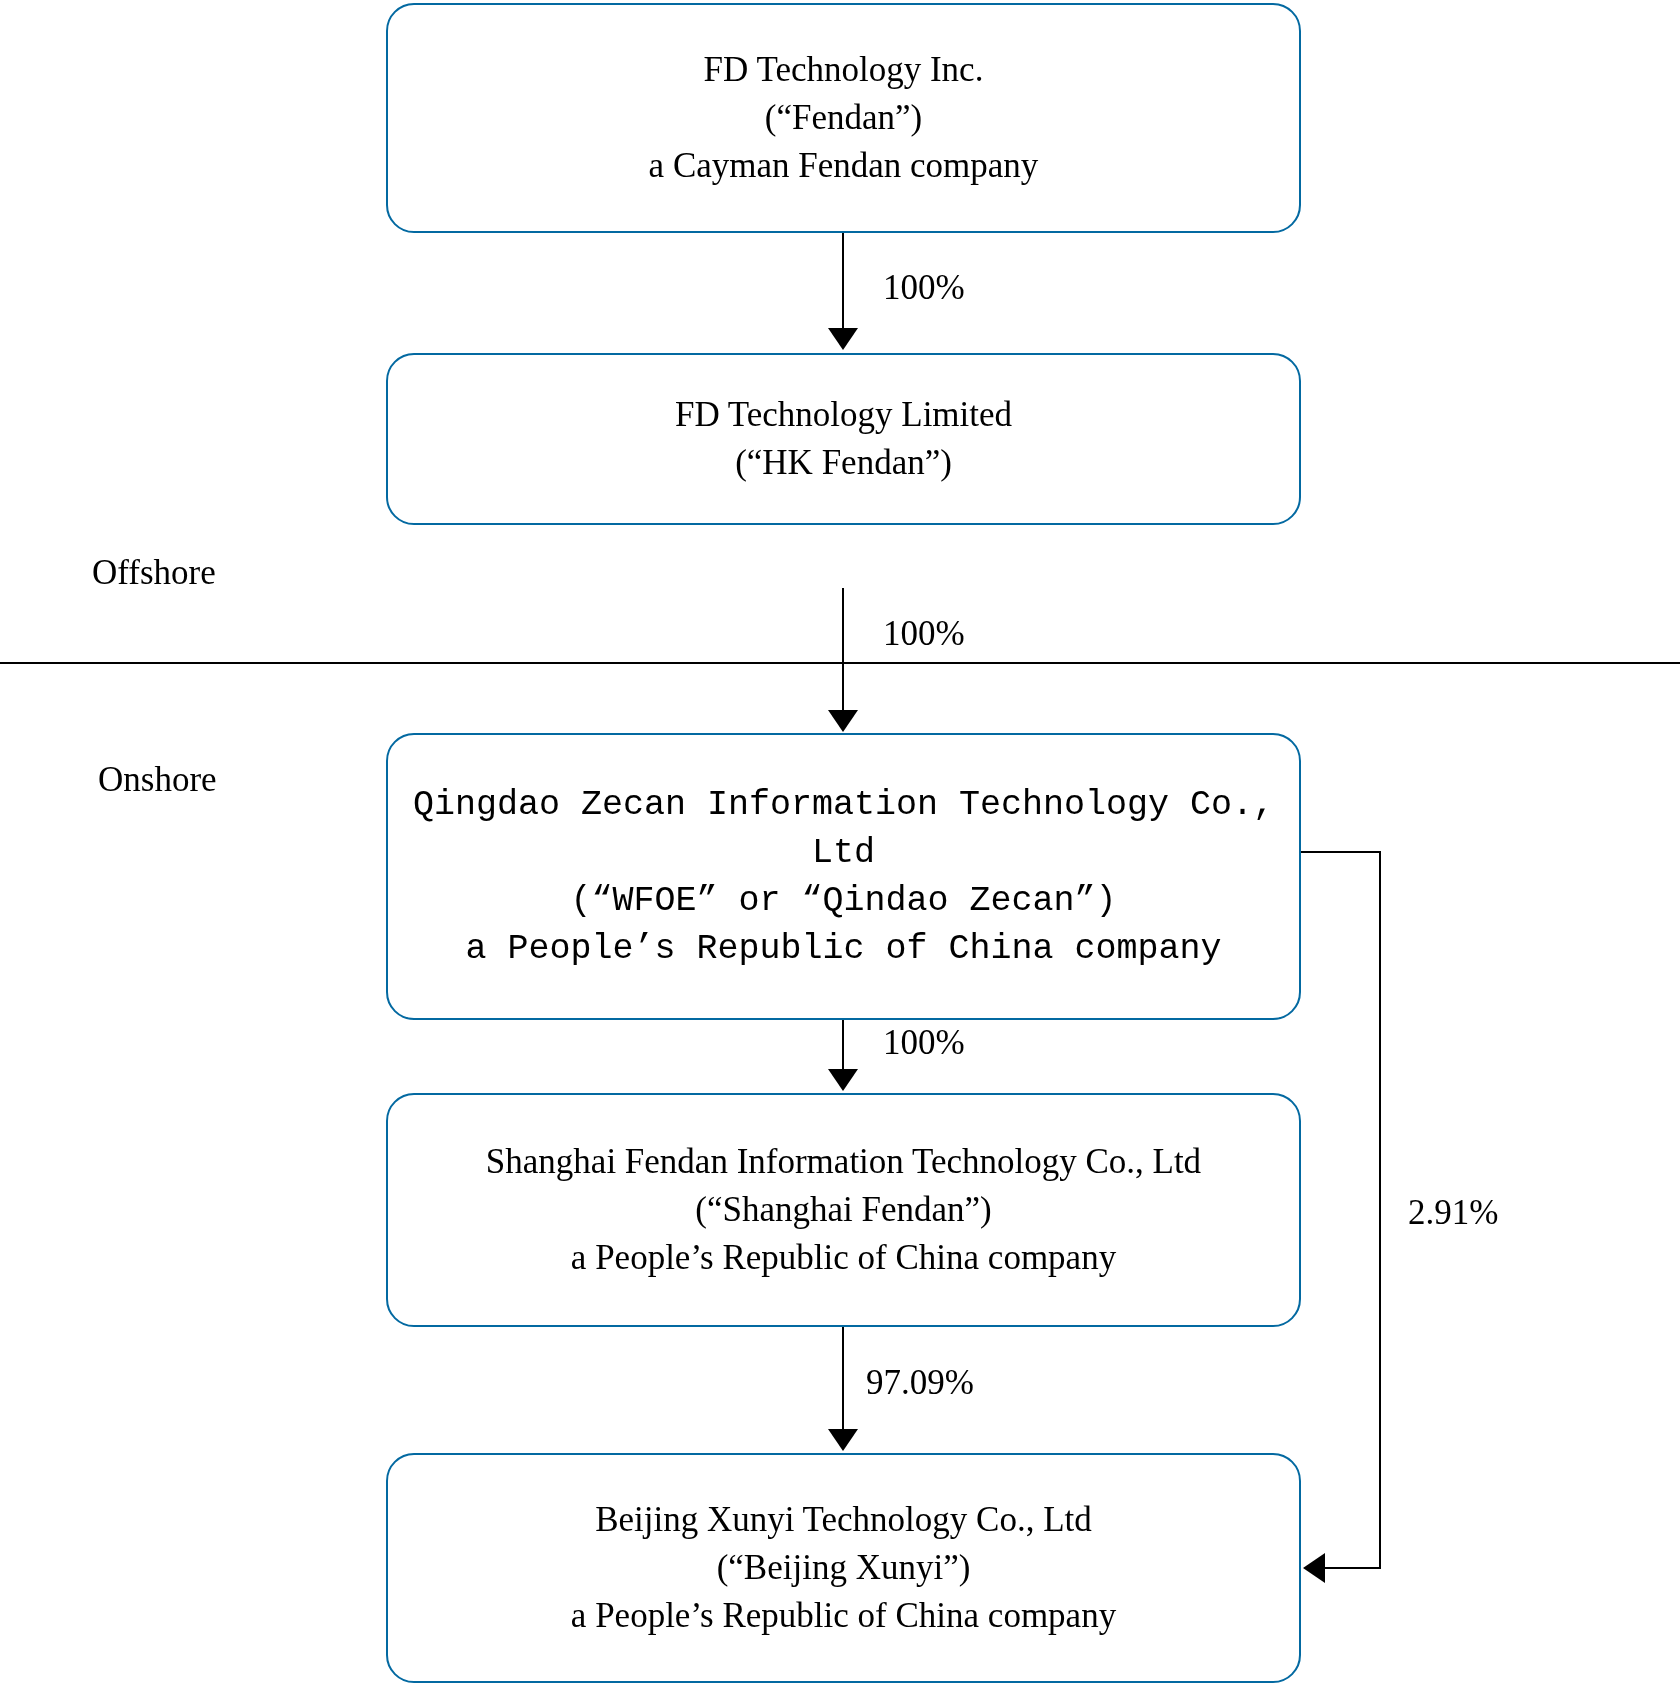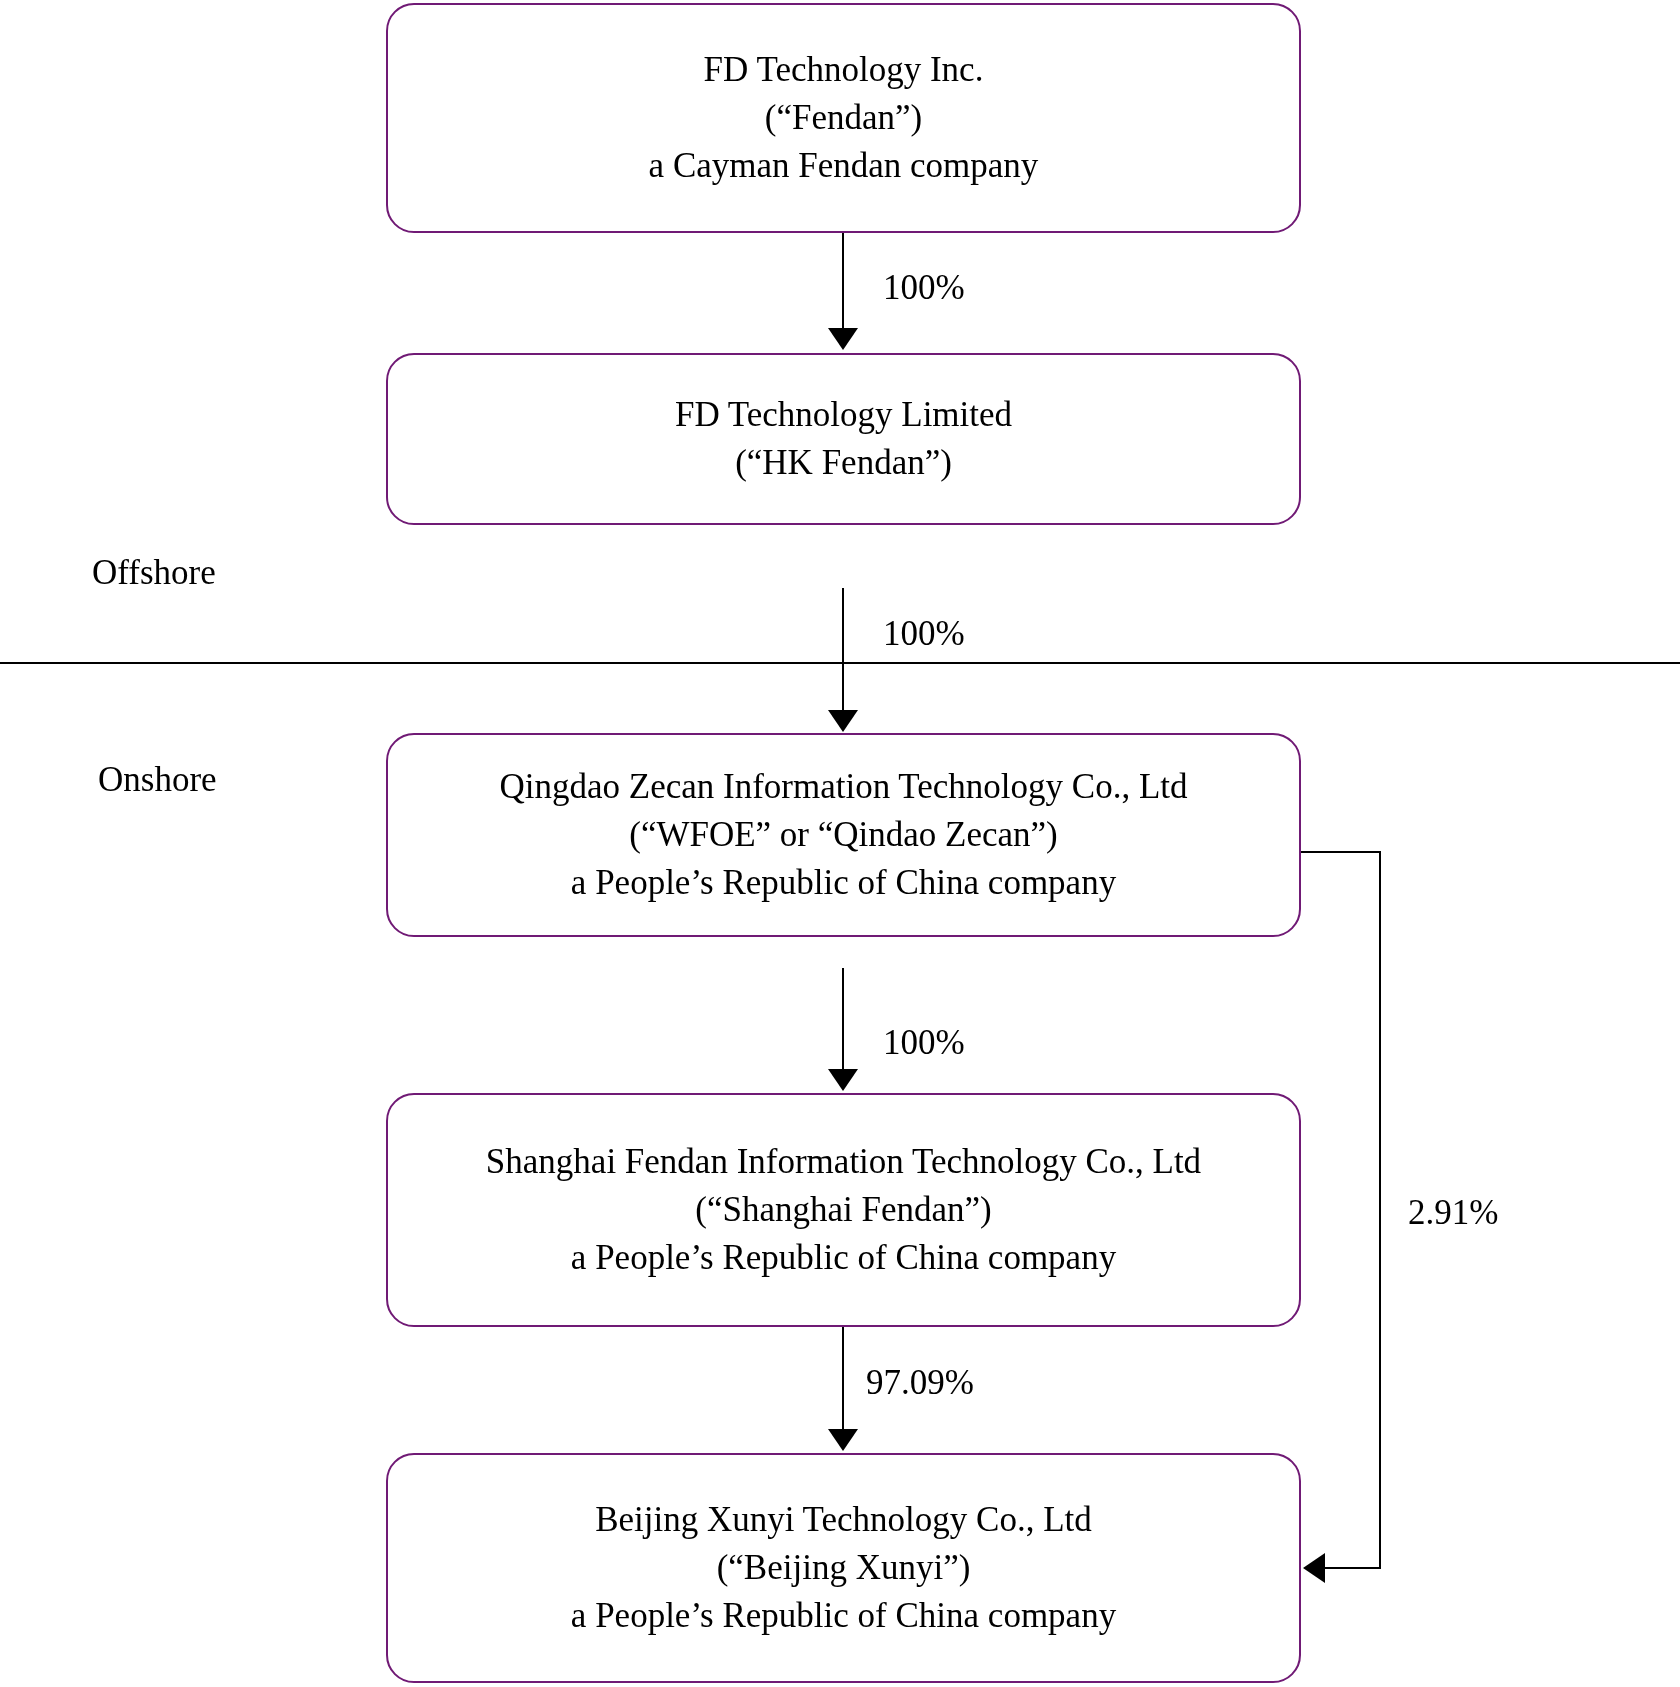--- a/index.html
+++ b/index.html
@@ -16,35 +16,35 @@
     color: #000000;
     overflow: hidden;
   }
 
   
   .ebox {
     position: absolute;
     left: 386px;
     width: 915px;
     box-sizing: border-box;
-    border: 2px solid #701a75;
+    border: 2px solid #0369a1;
     border-radius: 28px;
     background: #ffffff;
     display: flex;
     flex-direction: column;
     align-items: center;
     justify-content: center;
     text-align: center;
     font-size: 35px;
     line-height: 48px;
     z-index: 2;
   }
   .box1 { top: 3px;    height: 230px; }
   .box2 { top: 353px;  height: 172px; }
-  .box3 { top: 733px;  height: 204px; }
+  .box3 { top: 733px;  height: 287px; font-family: Liberation Mono, monospace; }
   .box4 { top: 1093px; height: 234px; }
   .box5 { top: 1453px; height: 230px; }
 
   
   .vline {
     position: absolute;
     left: 842px;
     width: 2px;
     background: #000000;
     z-index: 1;

